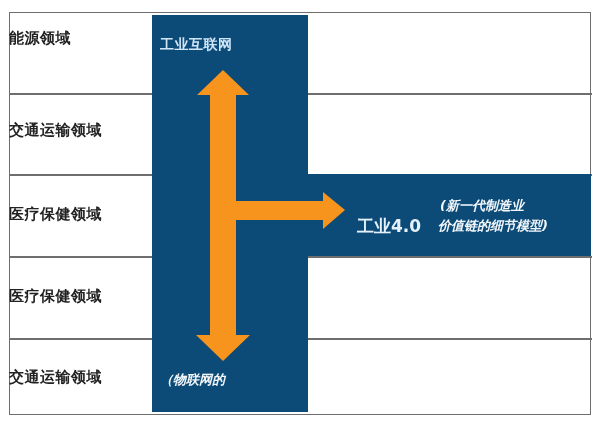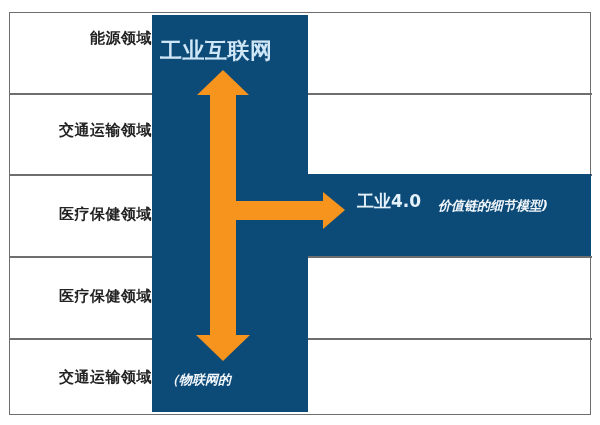--- a/index.html
+++ b/index.html
@@ -1,34 +1,34 @@
 <!DOCTYPE html>
 <html><head>
   <meta charset="utf-8">
   <style>
     html, body { margin: 0; padding: 0; background: #ffffff; }
     body { width: 600px; height: 425px; position: relative; overflow: hidden;
            font-family: "DejaVu Sans", "Liberation Sans", sans-serif; }
     .frame { position: absolute; left: 9px; top: 12px; width: 582px; height: 403px;
              border: 1.5px solid #6e6e6e; box-sizing: border-box; background: #ffffff; }
     .row-line { position: absolute; left: 9px; width: 583px; height: 1.5px; background: #6e6e6e; }
-    .row-label { position: absolute; left: 9px; width: 143px; text-align: right;
+    .row-label { position: absolute; left: 9px; width: 143px; text-align: left;
                  font-size: 15px; font-weight: bold; color: #222222; letter-spacing: 0.5px; }
     .band-v { position: absolute; left: 152px; top: 15px; width: 156px; height: 397px; background: #0c4a78; }
     .band-h { position: absolute; left: 306px; top: 174px; width: 285px; height: 82px; background: #0c4a78; }
-    .title-iiot { position: absolute; left: 160px; top: 36px; font-size: 22px; font-weight: bold;
+    .title-iiot { position: absolute; left: 160px; top: 36px; font-size: 14px; font-weight: bold;
                   color: #cfe6f7; letter-spacing: 0.5px; }
-    .title-i40 { position: absolute; left: 357px; top: 190px; font-size: 17px; font-weight: bold;
+    .title-i40 { position: absolute; left: 357px; top: 215px; font-size: 17px; font-weight: bold;
                  color: #e6f2fb; }
     .sub-i40 { position: absolute; left: 440px; top: 196px; font-size: 13px; font-weight: bold;
                font-style: italic; color: #f2f7fb; line-height: 20px; }
     .sub-i40 .l2 { display: block; margin-left: -2px; text-align: right; }
     .sub-iiot { position: absolute; left: 160px; top: 369px; font-size: 13px; font-weight: bold;
                 font-style: italic; color: #f2f7fb; line-height: 21px; }
-    .sub-iiot .l1 { display: block; margin-left: 6px; }
+    .sub-iiot .l1 { display: block; }
     svg.arrows { position: absolute; left: 0; top: 0; }
   </style>
 </head>
 <body>
 
 <div class="frame"></div>
 
 <div class="row-line" style="top:93px"></div>
 <div class="row-line" style="top:174px"></div>
 <div class="row-line" style="top:256px"></div>
@@ -55,18 +55,19 @@
     <rect x="235" y="201" width="90" height="19"></rect>
 
     <polygon points="323,192 323,229 345,210"></polygon>
   </g>
 </svg>
 
 <div class="title-iiot">工业互联网</div>
 
 <div class="title-i40">工业4.0</div>
 <div class="sub-i40">
+  <span class="l1">(新一代制造业</span>
   <span class="l2">价值链的细节模型)</span>
 </div>
 
 <div class="sub-iiot">
   <span class="l1">（物联网的</span>
 </div>
 
 </body></html>

